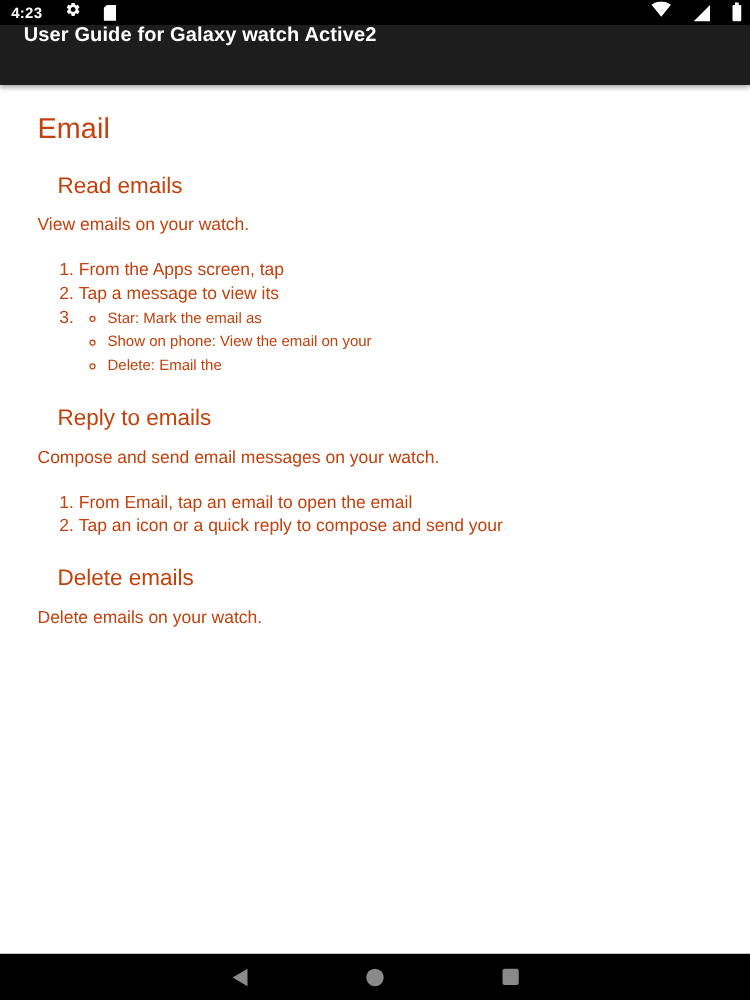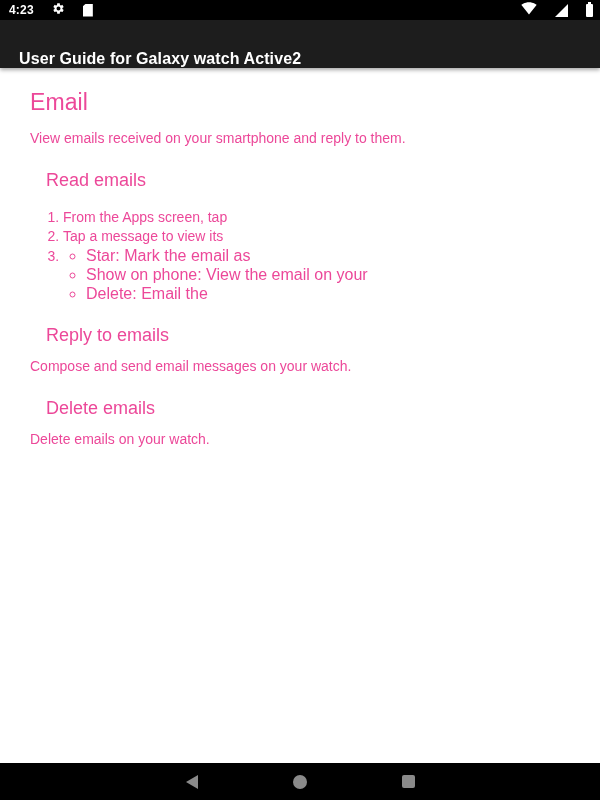--- a/index.html
+++ b/index.html
@@ -46,36 +46,36 @@
     position: absolute;
     top: -2px; left: 2px;
     width: 3px; height: 2px;
     background: #ffffff;
   }
   
   .app-bar {
     height: 48px;
     background: #1d1d1d;
     display: flex;
-    align-items: flex-end;
+    align-items: flex-start;
     padding-left: 19px;
     box-shadow: 0 2px 4px rgba(0,0,0,0.35);
     position: relative;
     z-index: 2;
   }
   .app-bar-title {
     color: #ffffff;
     font-size: 16px;
     font-weight: 700;
     letter-spacing: 0.1px;
   }
   
   .content {
     padding: 1px 30px 0 30px;
-    color: #ec4899;
+    color: #c2410c;
   }
   .content h1 {
     font-size: 23px;
     font-weight: 500;
     margin: 20px 0 13px 0;
     letter-spacing: 0.1px;
   }
   .content h2 {
     font-size: 18px;
     font-weight: 500;
@@ -89,21 +89,21 @@
   .content ol {
     margin: 17px 0 17px 0;
     padding-left: 33px;
     font-size: 14px;
   }
   .content ol li { line-height: 19px; }
   .content ul {
     list-style-type: circle;
     margin: 0;
     padding-left: 23px;
-    font-size: 16px;
+    font-size: 12px;
   }
   .content ul li { line-height: 19px; }
   
   .nav-bar {
     position: absolute;
     left: 0; bottom: 0;
     width: 100%; height: 37px;
     background: #000000;
     display: flex;
     align-items: center;
@@ -158,37 +158,41 @@
       <span class="battery-shape"></span>
     </div>
   </div>
 
   <div class="app-bar">
     <span class="app-bar-title">User Guide for Galaxy watch Active2</span>
   </div>
 
   <div class="content">
     <h1>Email</h1>
-    <p>View emails received on your smartphone and reply to them.</p>
 
     <h2>Read emails</h2>
+    <p>View emails on your watch.</p>
     <ol>
       <li>From the Apps screen, tap</li>
       <li>Tap a message to view its</li>
       <li>
         <ul>
           <li>Star: Mark the email as</li>
           <li>Show on phone: View the email on your</li>
           <li>Delete: Email the</li>
         </ul>
       </li>
     </ol>
 
     <h2>Reply to emails</h2>
     <p>Compose and send email messages on your watch.</p>
+    <ol>
+      <li>From Email, tap an email to open the email</li>
+      <li>Tap an icon or a quick reply to compose and send your</li>
+    </ol>
 
     <h2>Delete emails</h2>
     <p>Delete emails on your watch.</p>
   </div>
 
   <div class="nav-bar">
     <div class="nav-btn">
       <span class="back-shape"></span>
     </div>
     <div class="nav-btn">

